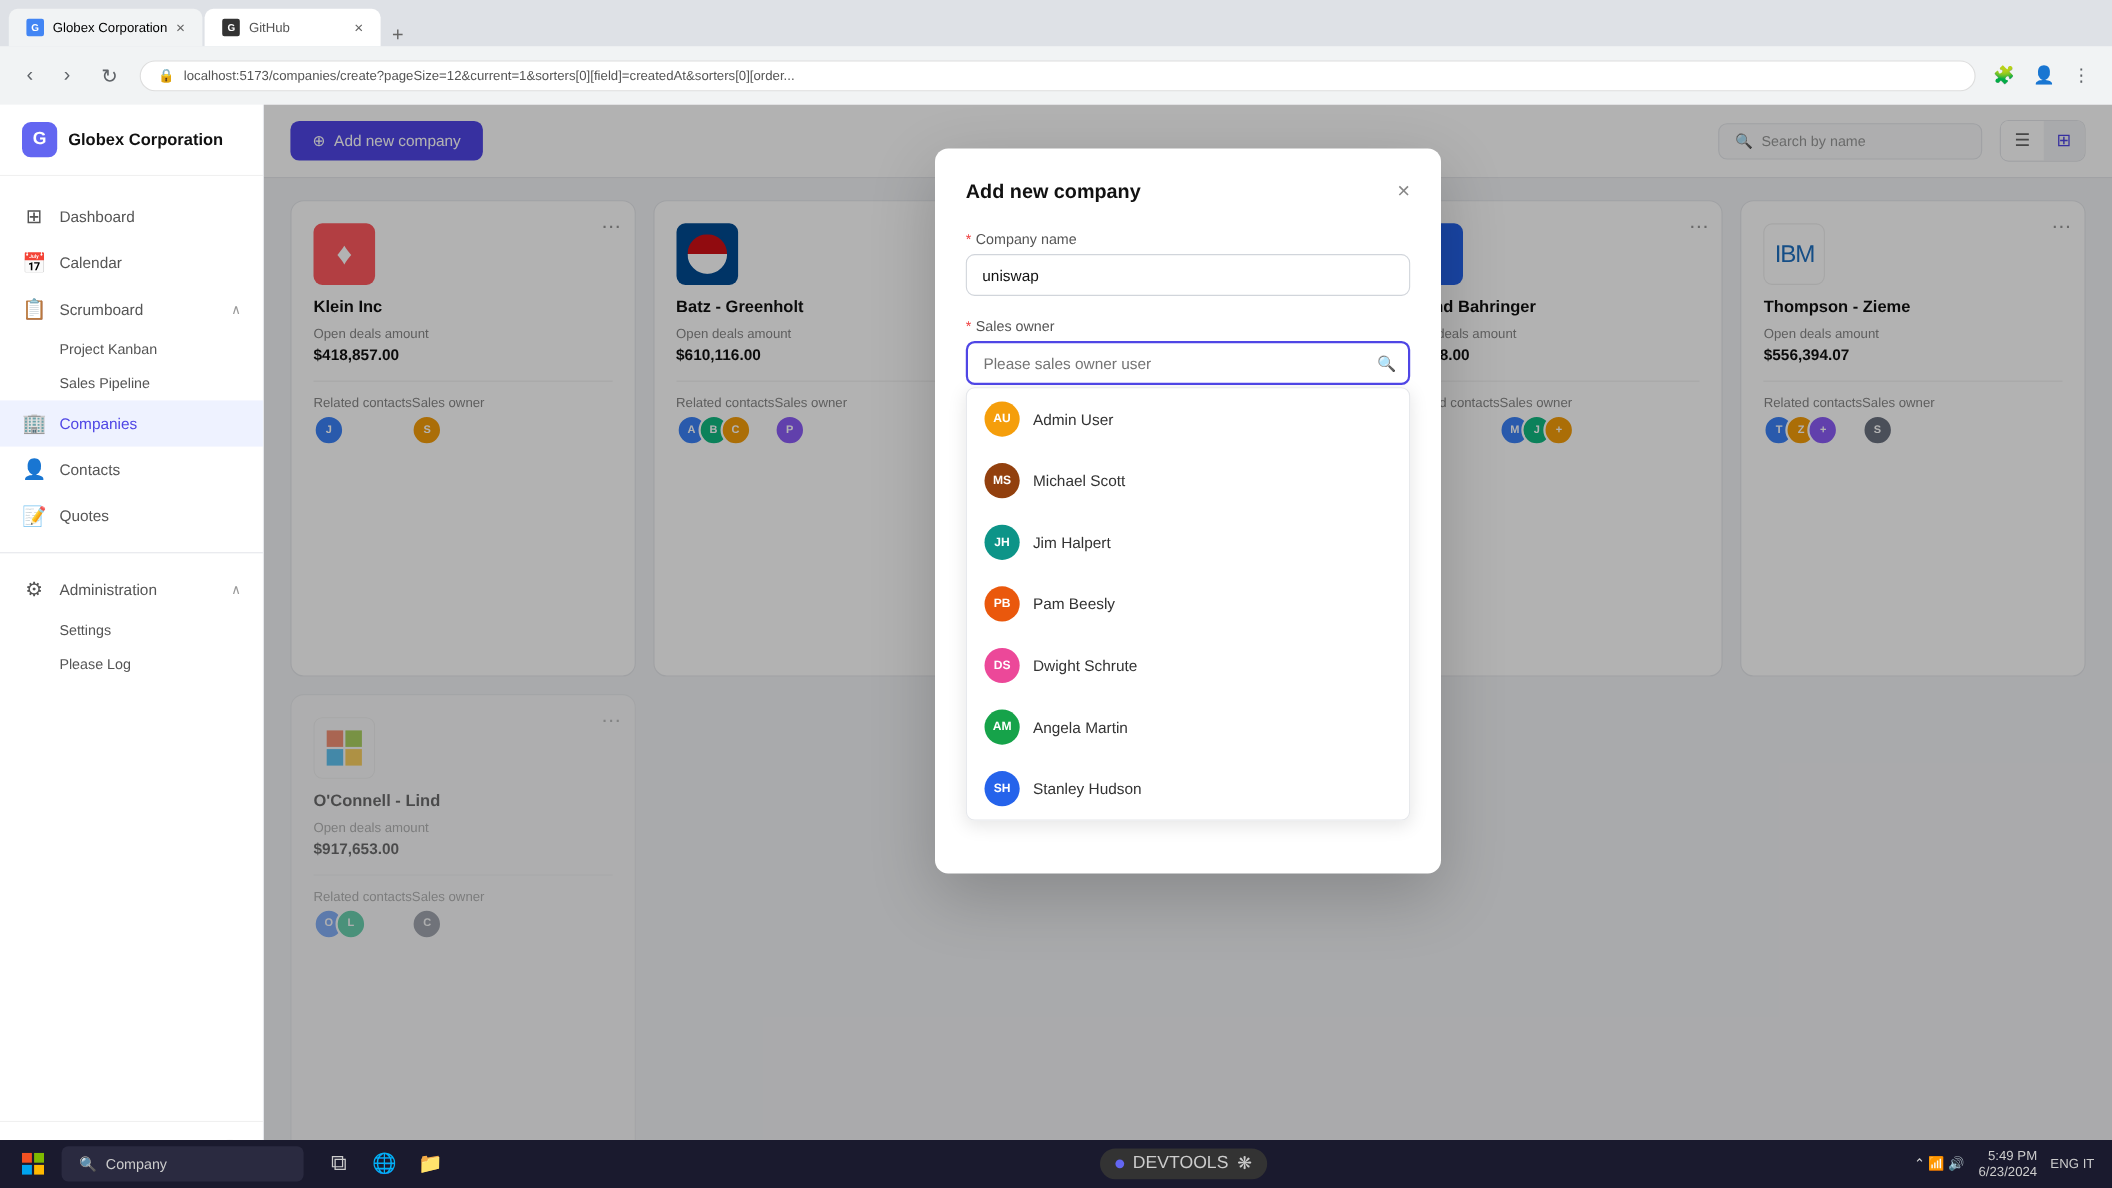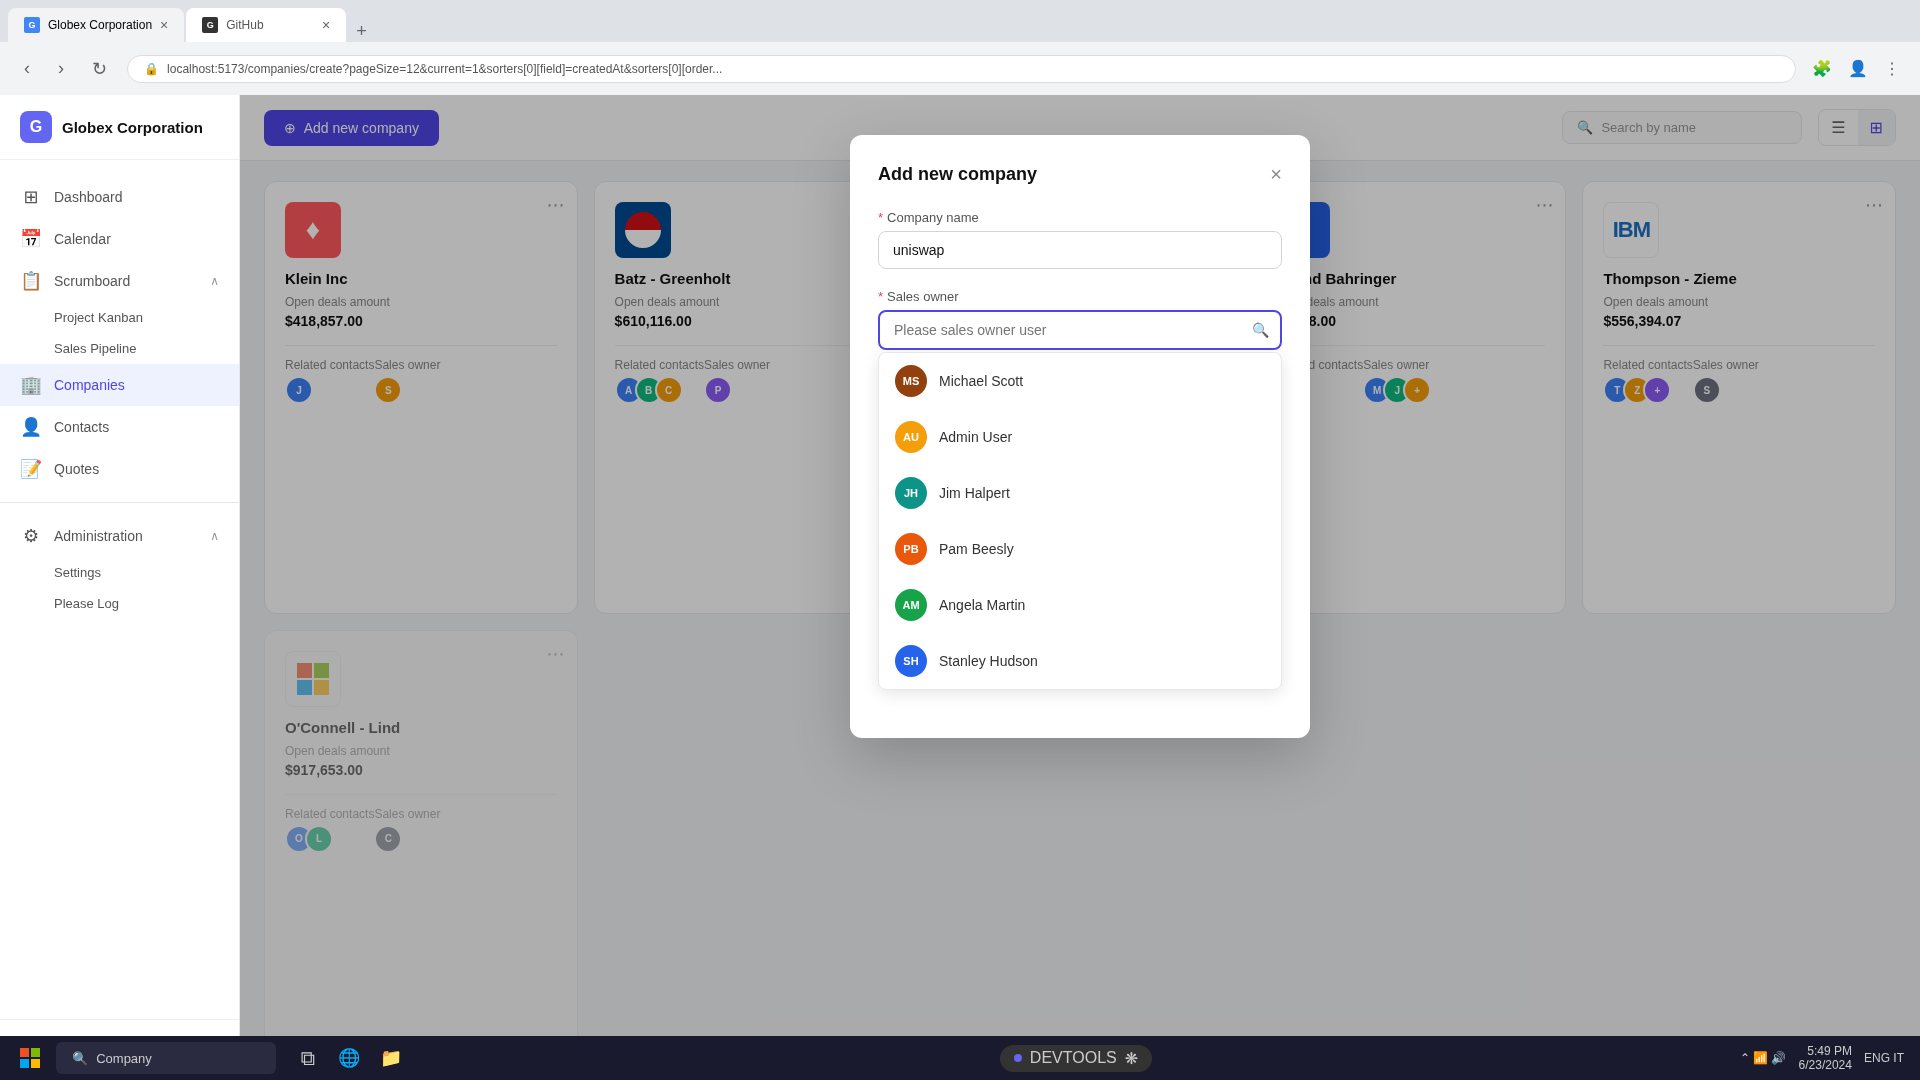--- a/index.html
+++ b/index.html
@@ -98,21 +98,21 @@
     .taskbar { position: fixed; bottom: 0; left: 0; right: 0; height: 44px; background: #1a1a2e; display: flex; align-items: center; padding: 0 8px; gap: 4px; z-index: 200; }
     .taskbar-start { width: 44px; height: 36px; background: transparent; border: none; cursor: pointer; display: flex; align-items: center; justify-content: center; }
     .taskbar-search { background: #2a2a40; border: none; border-radius: 6px; padding: 4px 16px; color: #ccc; font-size: 13px; display: flex; align-items: center; gap: 8px; min-width: 220px; height: 32px; cursor: pointer; }
     .taskbar-items { display: flex; gap: 2px; margin-left: 8px; }
     .taskbar-item { width: 40px; height: 36px; border-radius: 4px; background: transparent; border: none; cursor: pointer; display: flex; align-items: center; justify-content: center; font-size: 20px; }
     .devtools-badge { margin-left: auto; background: #333; border-radius: 20px; padding: 4px 14px; color: #ccc; font-size: 16px; display: flex; align-items: center; gap: 8px; }
     .devtools-dot { width: 8px; height: 8px; background: #6366f1; border-radius: 50%; }
     .taskbar-right { margin-left: auto; display: flex; align-items: center; gap: 12px; color: #ccc; font-size: 12px; padding-right: 8px; }
 
     
-    .ibm-text { font-size: 22px; font-weight: 700; color: #1f70c1; letter-spacing: -1px; }
+    .ibm-text { font-size: 22px; font-weight: 400; color: #1f70c1; letter-spacing: -1px; }
     
     .ms-grid { display: grid; grid-template-columns: 1fr 1fr; grid-template-rows: 1fr 1fr; gap: 2px; width: 32px; height: 32px; }
     .ms-q1 { background: #f25022; }
     .ms-q2 { background: #7fba00; }
     .ms-q3 { background: #00a4ef; }
     .ms-q4 { background: #ffb900; }
 
     
     .pepsi-logo { width: 40px; height: 40px; border-radius: 50%; background: linear-gradient(180deg, #d01016 50%, #fff 50%); position: relative; overflow: hidden; border: 2px solid #004b93; }
 
@@ -409,34 +409,38 @@
             <span class="required">*</span>
             <span>Sales owner</span>
           </div>
           <div class="search-input-wrapper">
             <input type="text" class="form-input" placeholder="Please sales owner user" style="border: 2px solid rgb(79, 70, 229); border-radius: 8px; padding-right: 40px;">
             <span class="search-input-icon">🔍</span>
           </div>
 
           <div class="dropdown-list">
             <div class="dropdown-item">
+              <div class="user-avatar ua-yellow">AU</div>
+              <span>Admin User</span>
+            </div>
+            <div class="dropdown-item">
               <div class="user-avatar ua-brown">MS</div>
               <span>Michael Scott</span>
             </div>
             <div class="dropdown-item">
-              <div class="user-avatar ua-yellow">AU</div>
-              <span>Admin User</span>
-            </div>
-            <div class="dropdown-item">
               <div class="user-avatar ua-teal">JH</div>
               <span>Jim Halpert</span>
             </div>
             <div class="dropdown-item">
               <div class="user-avatar ua-orange">PB</div>
               <span>Pam Beesly</span>
+            </div>
+            <div class="dropdown-item">
+              <div class="user-avatar ua-pink">DS</div>
+              <span>Dwight Schrute</span>
             </div>
             <div class="dropdown-item">
               <div class="user-avatar ua-green">AM</div>
               <span>Angela Martin</span>
             </div>
             <div class="dropdown-item">
               <div class="user-avatar ua-blue">SH</div>
               <span>Stanley Hudson</span>
             </div>
           </div>

